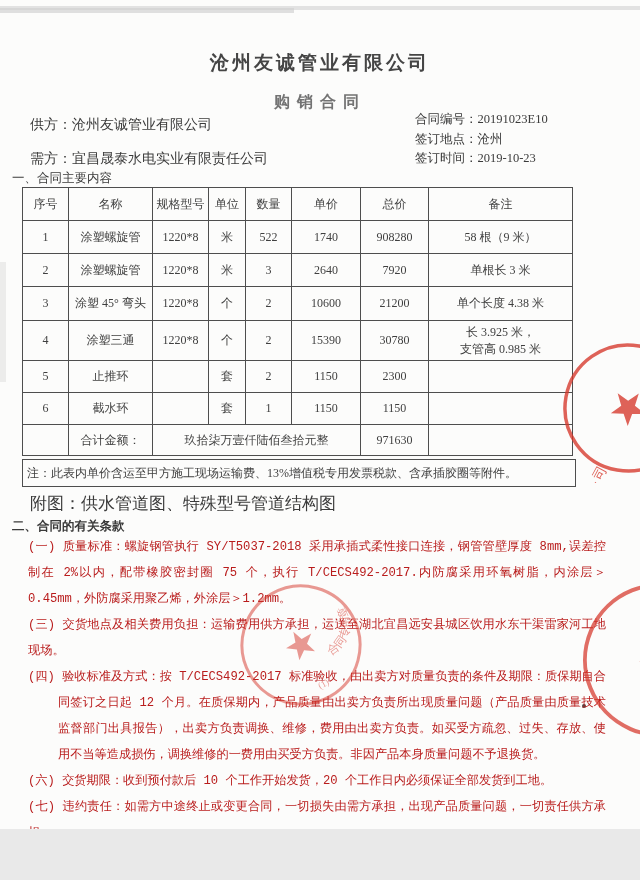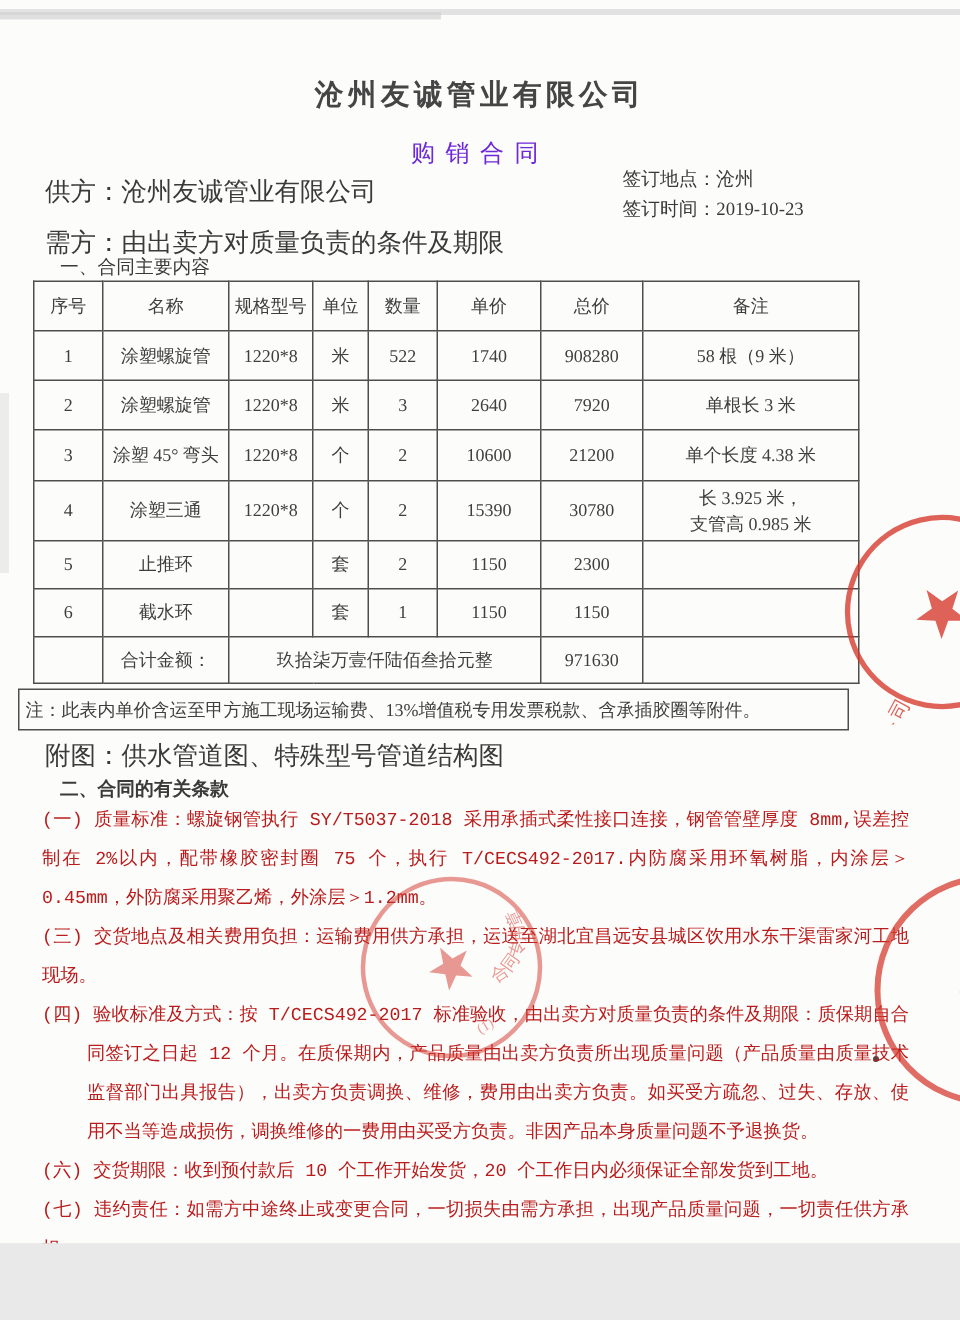--- a/index.html
+++ b/index.html
@@ -11,39 +11,39 @@
     color:#3a3a3a;
   }
   .scan-strip{position:absolute;top:6px;left:0;width:100%;height:4px;background:#e2e2e2;}
   .scan-strip2{position:absolute;top:8px;left:0;width:46%;height:5px;background:#cfcfcf;opacity:.65;}
   .edge-smudge{position:absolute;left:0;top:262px;width:6px;height:120px;background:#dcdcdc;opacity:.5;}
   .speck{position:absolute;left:582px;top:704px;width:4px;height:4px;border-radius:50%;background:#4a4a4a;}
 
   .doc-title{position:absolute;top:50px;left:0;width:100%;text-align:center;
     font-size:19px;font-weight:600;letter-spacing:3px;color:#454545;}
   .doc-subtitle{position:absolute;top:92px;left:0;width:100%;text-align:center;
-    font-size:16px;font-weight:400;letter-spacing:7px;color:#6d28d9;}
-
-  .party-line{position:absolute;left:30px;font-size:17px;}
+    font-size:16px;font-weight:700;letter-spacing:7px;color:#737373;}
+
+  .party-line{position:absolute;left:30px;font-size:14px;}
   .supplier-line{top:116px;}
   .buyer-line{top:150px;}
   .sign-block{position:absolute;left:415px;top:110px;font-size:12.5px;line-height:19.5px;}
 
-  .sec-heading{position:absolute;left:40px;font-size:12.5px;}
+  .sec-heading{position:absolute;left:12px;font-size:12.5px;}
   .sec1{top:170px;}
   .sec2{top:518px;font-weight:600;}
 
   table.items{position:absolute;left:22px;top:187px;border-collapse:collapse;table-layout:fixed;}
   table.items td{border:1px solid #4e4e4e;text-align:center;vertical-align:middle;
     font-size:12px;color:#3f3f3f;padding:1px 2px;white-space:pre-line;overflow:hidden;}
   tr.h-row{height:33px;}
   tr.r-33{height:33px;} tr.r-34{height:34px;} tr.r-40{height:40px;}
   tr.r-32{height:32px;} tr.r-31{height:31px;}
 
-  .note-box{position:absolute;left:12px;top:459px;width:548px;height:26px;
+  .note-box{position:absolute;left:22px;top:459px;width:548px;height:26px;
     border:1px solid #4e4e4e;font-size:12px;line-height:26px;padding-left:4px;color:#3f3f3f;}
 
   .attachments{position:absolute;left:30px;top:492px;font-size:17px;}
 
   .terms{position:absolute;left:28px;top:534px;width:578px;}
   .terms p{margin:0;line-height:26px;font-size:12.2px;text-align:justify;color:#b91c1c;font-family:Liberation Mono, monospace;}
   .terms p.hang{padding-left:30px;text-indent:-30px;}
 
   .stamp{position:absolute;pointer-events:none;}
   .stamp text{font-family:"Liberation Serif","DejaVu Serif",serif;}
@@ -55,23 +55,24 @@
 
   <div class="scan-strip"></div>
   <div class="scan-strip2"></div>
   <div class="edge-smudge"></div>
   <div class="speck"></div>
 
   <div class="doc-title">沧州友诚管业有限公司</div>
   <div class="doc-subtitle">购销合同</div>
 
   <div class="party-line supplier-line">供方：沧州友诚管业有限公司</div>
-  <div class="party-line buyer-line">需方：由出卖方对质量负责的条件及期限</div>
+  <div class="party-line buyer-line">需方：宜昌晟泰水电实业有限责任公司</div>
 
   <div class="sign-block">
+    <div>合同编号：20191023E10</div>
     <div>签订地点：沧州</div>
     <div>签订时间：2019-10-23</div>
   </div>
 
   <div class="sec-heading sec1">一、合同主要内容</div>
 
   <table class="items">
     <colgroup>
       <col style="width:46px">
         <col style="width:84px">

